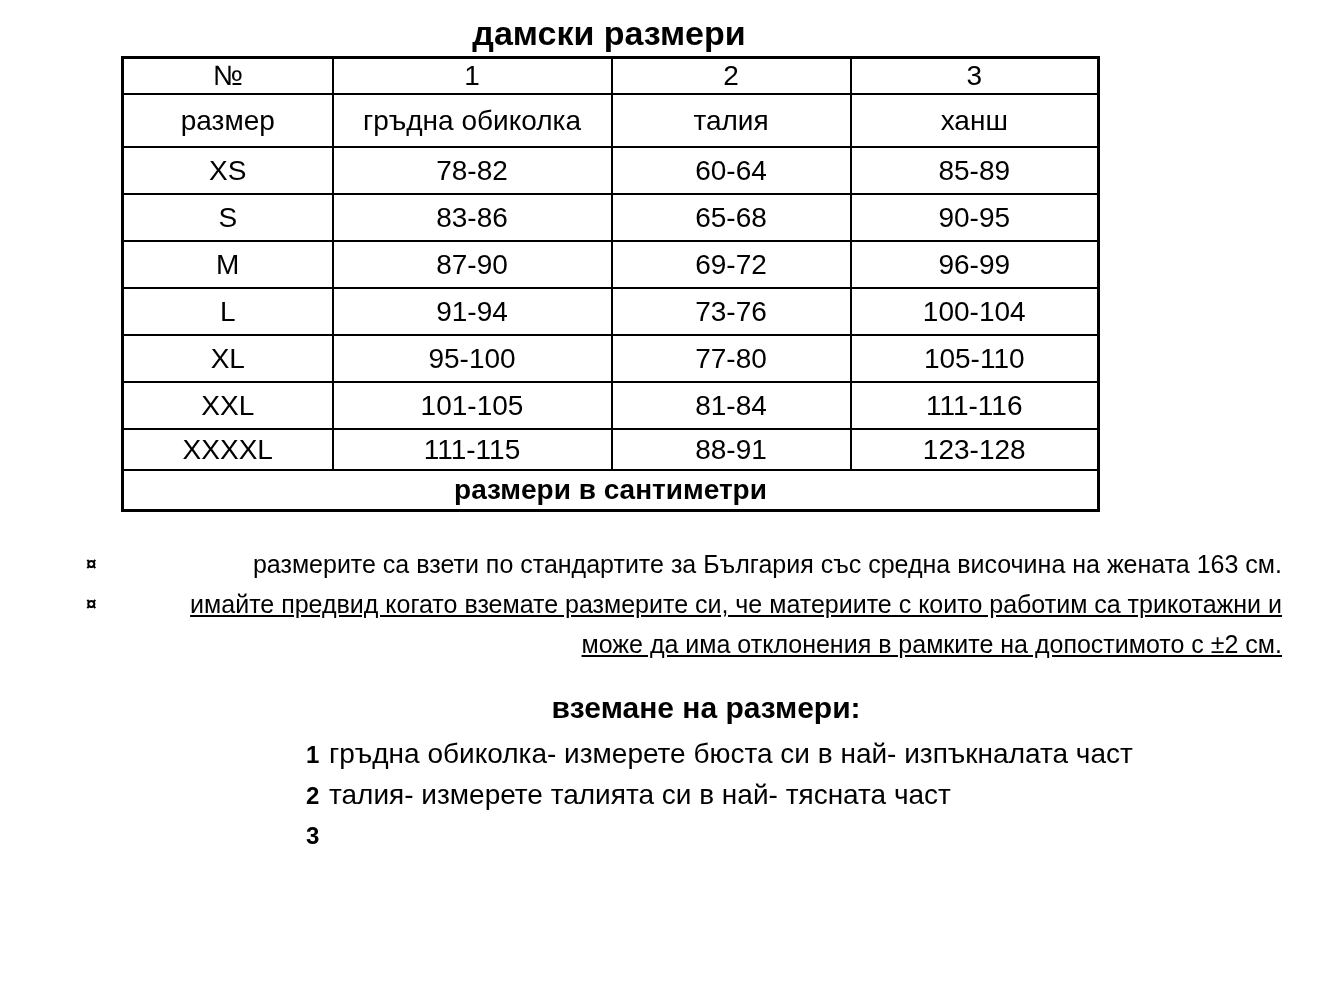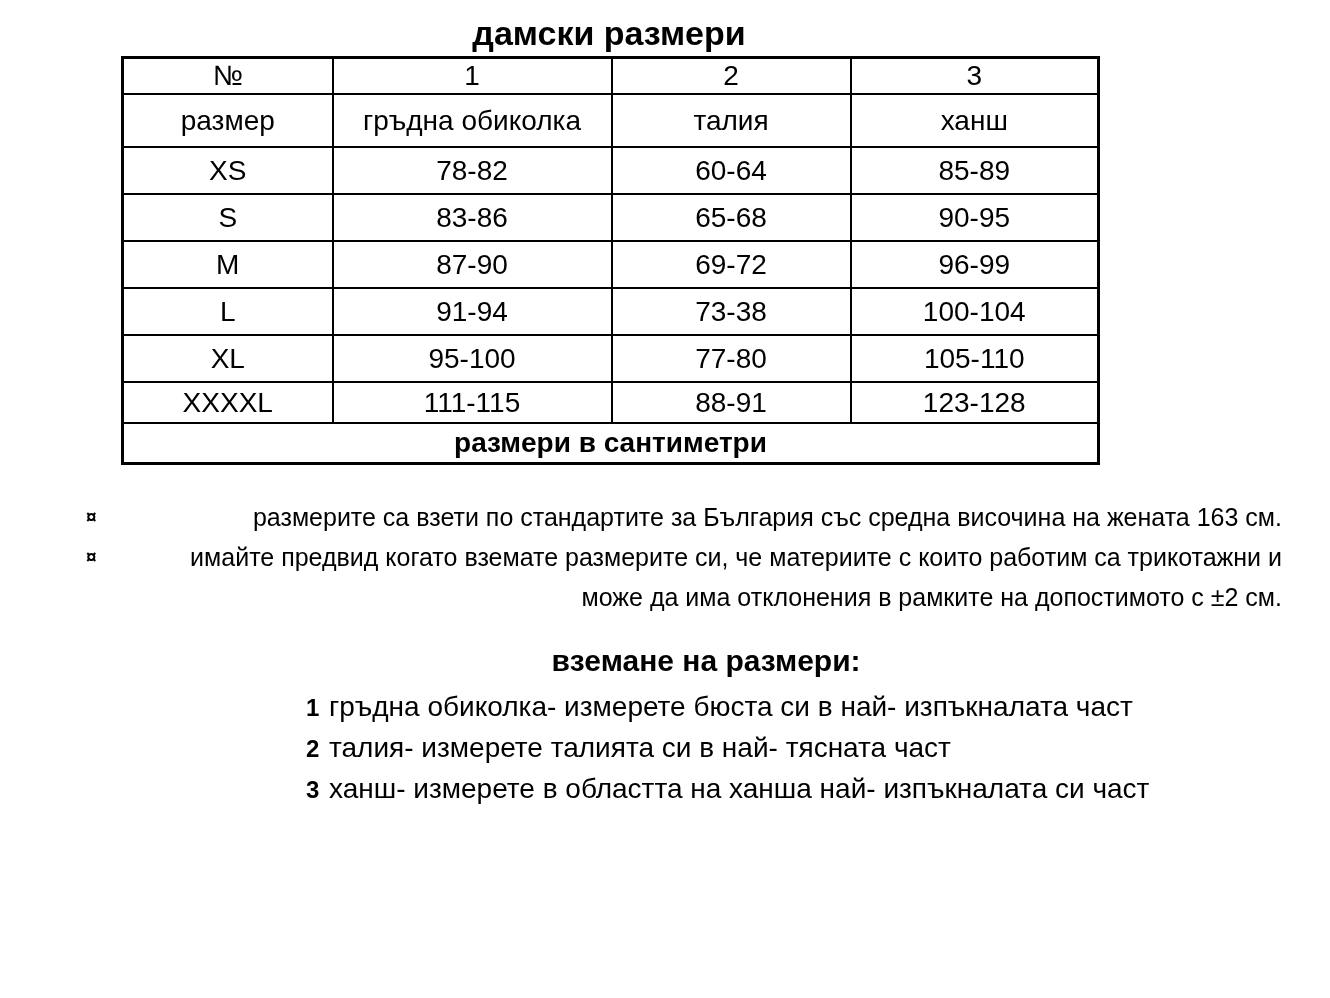--- a/index.html
+++ b/index.html
@@ -61,20 +61,21 @@
     font-size: 19px;
     font-weight: bold;
     line-height: 40px;
   }
   .note .note-text {
     width: 1160px;
     text-align: right;
   }
   .note.indent-first .note-text {
     text-indent: 15px;
+    text-decoration: underline;
   }
   .measure-heading {
     margin-top: 26px;
     width: 1330px;
     box-sizing: border-box;
     padding-left: 34px;
     text-align: center;
     font-weight: bold;
     font-size: 30px;
     line-height: 36px;
@@ -136,28 +137,34 @@
       </tr>
       <tr class="r-data">
         <td>M</td>
         <td>87-90</td>
         <td>69-72</td>
         <td>96-99</td>
       </tr>
       <tr class="r-data">
         <td>L</td>
         <td>91-94</td>
-        <td>73-38</td>
+        <td>73-76</td>
         <td>100-104</td>
       </tr>
       <tr class="r-data">
         <td>XL</td>
         <td>95-100</td>
         <td>77-80</td>
         <td>105-110</td>
+      </tr>
+      <tr class="r-data">
+        <td>XXL</td>
+        <td>101-105</td>
+        <td>81-84</td>
+        <td>111-116</td>
       </tr>
       <tr class="r-last">
         <td>XXXXL</td>
         <td>111-115</td>
         <td>88-91</td>
         <td>123-128</td>
       </tr>
       <tr class="r-foot">
         <td colspan="4">размери в сантиметри</td>
       </tr>
@@ -181,17 +188,16 @@
     <div class="measure-item">
       <span class="num">1</span>
       <span class="item-text">гръдна обиколка- измерете бюста си в най- изпъкналата част</span>
     </div>
     <div class="measure-item">
       <span class="num">2</span>
       <span class="item-text">талия- измерете талията си в най- тясната част</span>
     </div>
     <div class="measure-item">
       <span class="num">3</span>
-      <span class="item-text">ханш- измерете в областта на ханша най- изпъкналата си част</span>
     </div>
   </div>
 
 </div>
 
 </body></html>

